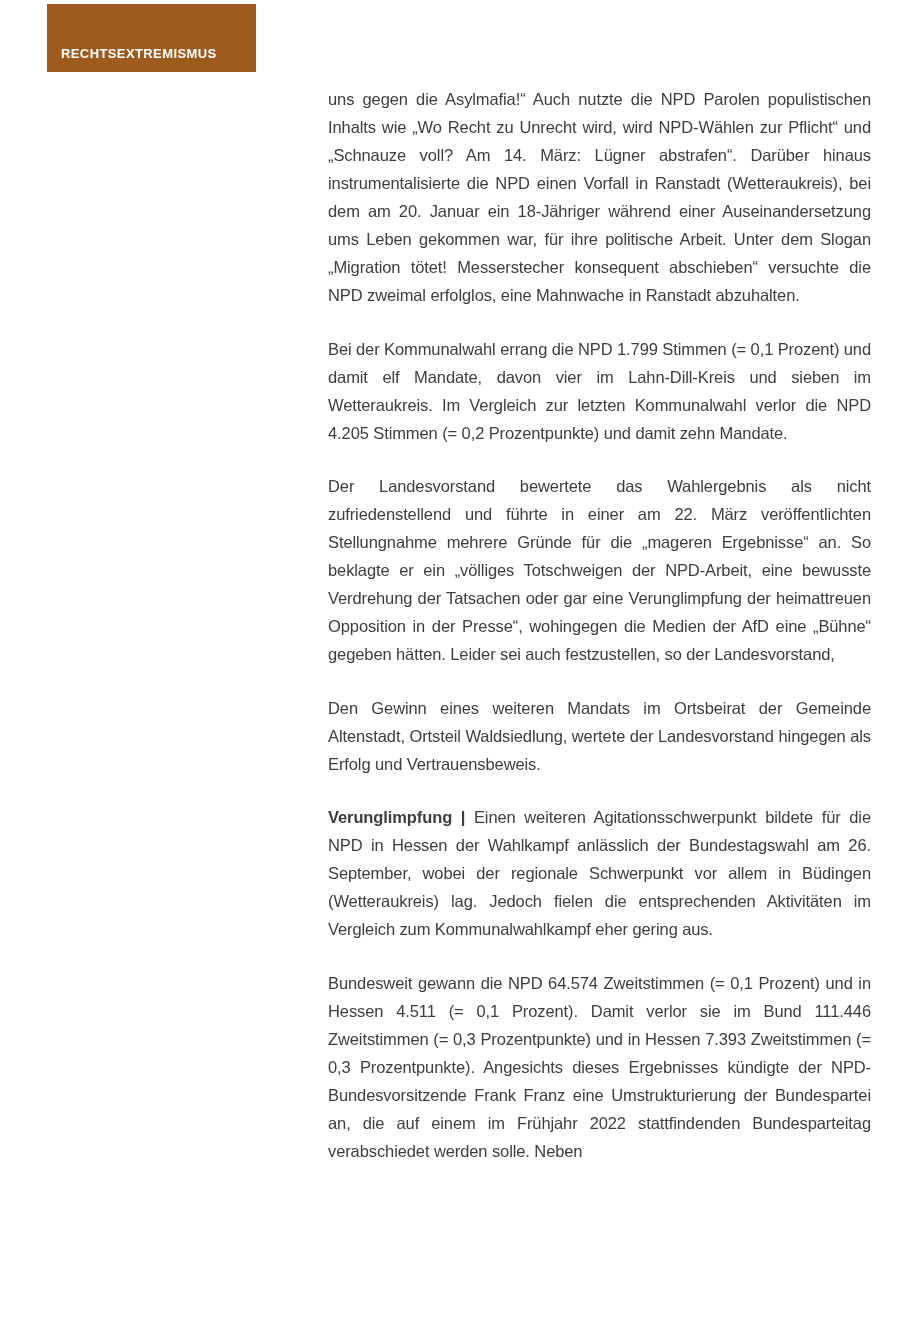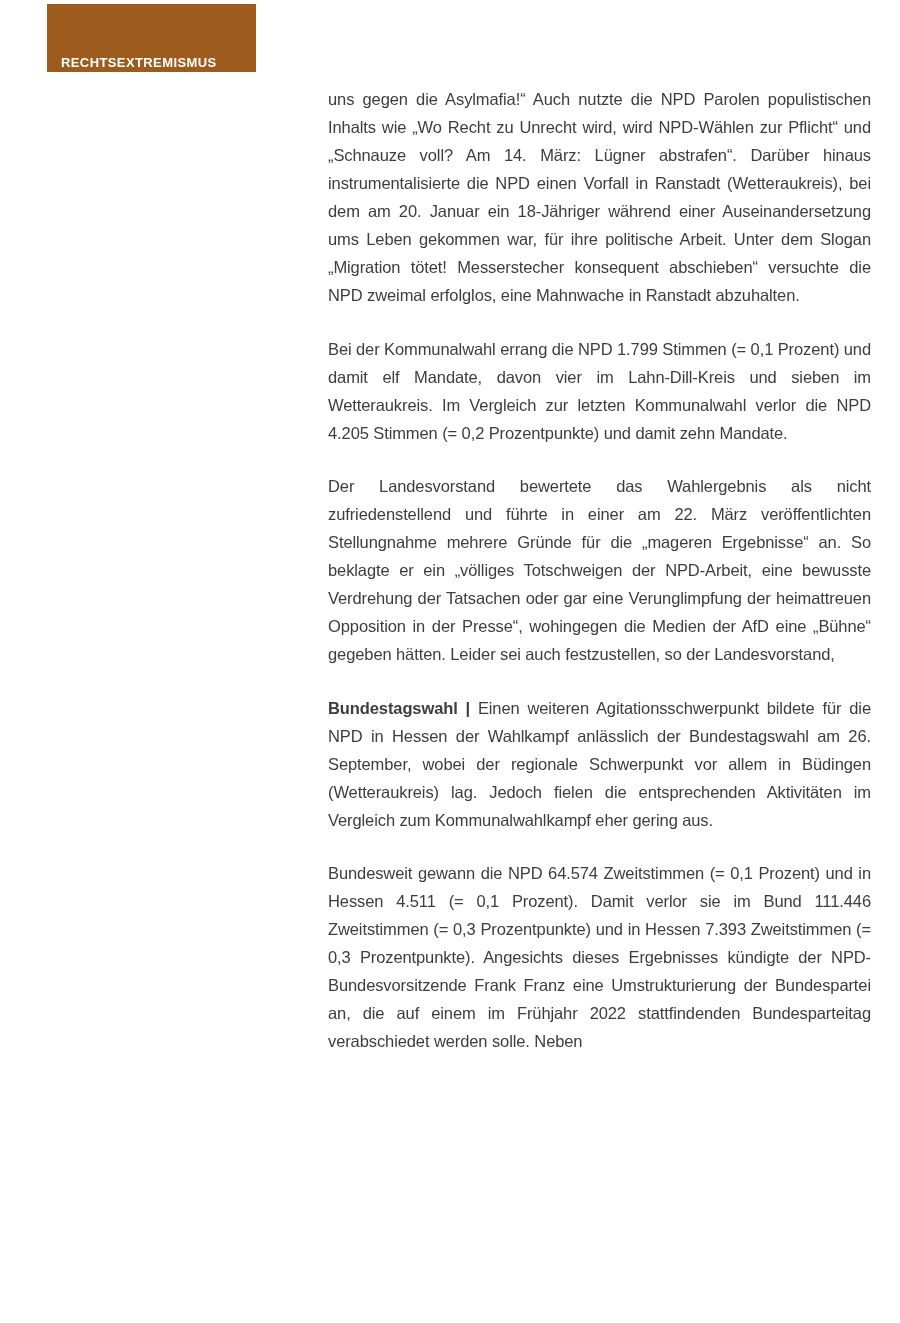--- a/index.html
+++ b/index.html
@@ -22,21 +22,21 @@
   
   .chapter-tab {
     position: absolute;
     left: 47px;
     top: 4px;
     width: 209px;
     height: 68px;
     background: var(--accent-color);
     display: flex;
     align-items: flex-end;
-    padding: 0 0 2px 14px;
+    padding: 0 0 11px 14px;
   }
   .chapter-tab .label {
     color: #ffffff;
     font-size: 13px;
     font-weight: bold;
     letter-spacing: 0.4px;
   }
 
   
   main.body-column {
@@ -89,21 +89,22 @@
 <body>
 
 <header class="chapter-tab">
   <span class="label">RECHTSEXTREMISMUS</span>
 </header>
 
 <main class="body-column" lang="de">
   <p>uns gegen die Asylmafia!“ Auch nutzte die NPD Parolen populistischen Inhalts wie „Wo Recht zu Unrecht wird, wird NPD-Wählen zur Pflicht“ und „Schnauze voll? Am 14. März: Lügner abstrafen“. Darüber hinaus instrumentalisierte die NPD einen Vorfall in Ranstadt (Wetteraukreis), bei dem am 20. Januar ein 18-Jähriger während einer Auseinandersetzung ums Leben gekommen war, für ihre politische Arbeit. Unter dem Slogan „Migration tötet! Messerstecher konsequent abschieben“ versuchte die NPD zweimal erfolglos, eine Mahnwache in Ranstadt abzuhalten.</p>
   <p>Bei der Kommunalwahl errang die NPD 1.799 Stimmen (= 0,1 Prozent) und damit elf Mandate, davon vier im Lahn-Dill-Kreis und sieben im Wetteraukreis. Im Vergleich zur letzten Kommunalwahl verlor die NPD 4.205 Stimmen (= 0,2 Prozentpunkte) und damit zehn Mandate.</p>
   <p>Der Landesvorstand bewertete das Wahlergebnis als nicht zufriedenstellend und führte in einer am 22. März veröffentlichten Stellungnahme mehrere Gründe für die „mageren Ergebnisse“ an. So beklagte er ein „völliges Totschweigen der NPD-Arbeit, eine bewusste Verdrehung der Tatsachen oder gar eine Verunglimpfung der heimattreuen Opposition in der Presse“, wohingegen die Medien der AfD eine „Bühne“ gegeben hätten. Leider sei auch festzustellen, so der Landesvorstand,</p>
-  <p><strong>Bundestagswahl | </strong><span>Einen weiteren Agitationsschwerpunkt bildete für die NPD in Hessen der Wahlkampf anlässlich der Bundestagswahl am 26. September, wobei der regionale Schwerpunkt vor allem in Büdingen (Wetteraukreis) lag. Jedoch fielen die entsprechenden Aktivitäten im Vergleich zum Kommunalwahlkampf eher gering aus.</span></p>
+  <p>Den Gewinn eines weiteren Mandats im Ortsbeirat der Gemeinde Altenstadt, Ortsteil Waldsiedlung, wertete der Landesvorstand hingegen als Erfolg und Vertrauensbeweis.</p>
+  <p><strong>Verunglimpfung | </strong><span>Einen weiteren Agitationsschwerpunkt bildete für die NPD in Hessen der Wahlkampf anlässlich der Bundestagswahl am 26. September, wobei der regionale Schwerpunkt vor allem in Büdingen (Wetteraukreis) lag. Jedoch fielen die entsprechenden Aktivitäten im Vergleich zum Kommunalwahlkampf eher gering aus.</span></p>
   <p>Bundesweit gewann die NPD 64.574 Zweitstimmen (= 0,1 Prozent) und in Hessen 4.511 (= 0,1 Prozent). Damit verlor sie im Bund 111.446 Zweitstimmen (= 0,3 Prozentpunkte) und in Hessen 7.393 Zweitstimmen (= 0,3 Prozentpunkte). Angesichts dieses Ergebnisses kündigte der NPD-Bundesvorsitzende Frank Franz eine Umstrukturierung der Bundespartei an, die auf einem im Frühjahr 2022 stattfindenden Bundesparteitag verabschiedet werden solle. Neben</p>
 </main>
 
 <footer class="page-footer">
   <span class="page-number">104</span>
   <span class="back-arrow">←</span>
   <span class="report-title">Hessischer Verfassungsschutzbericht 2021</span>
 </footer>
 
 </body></html>

